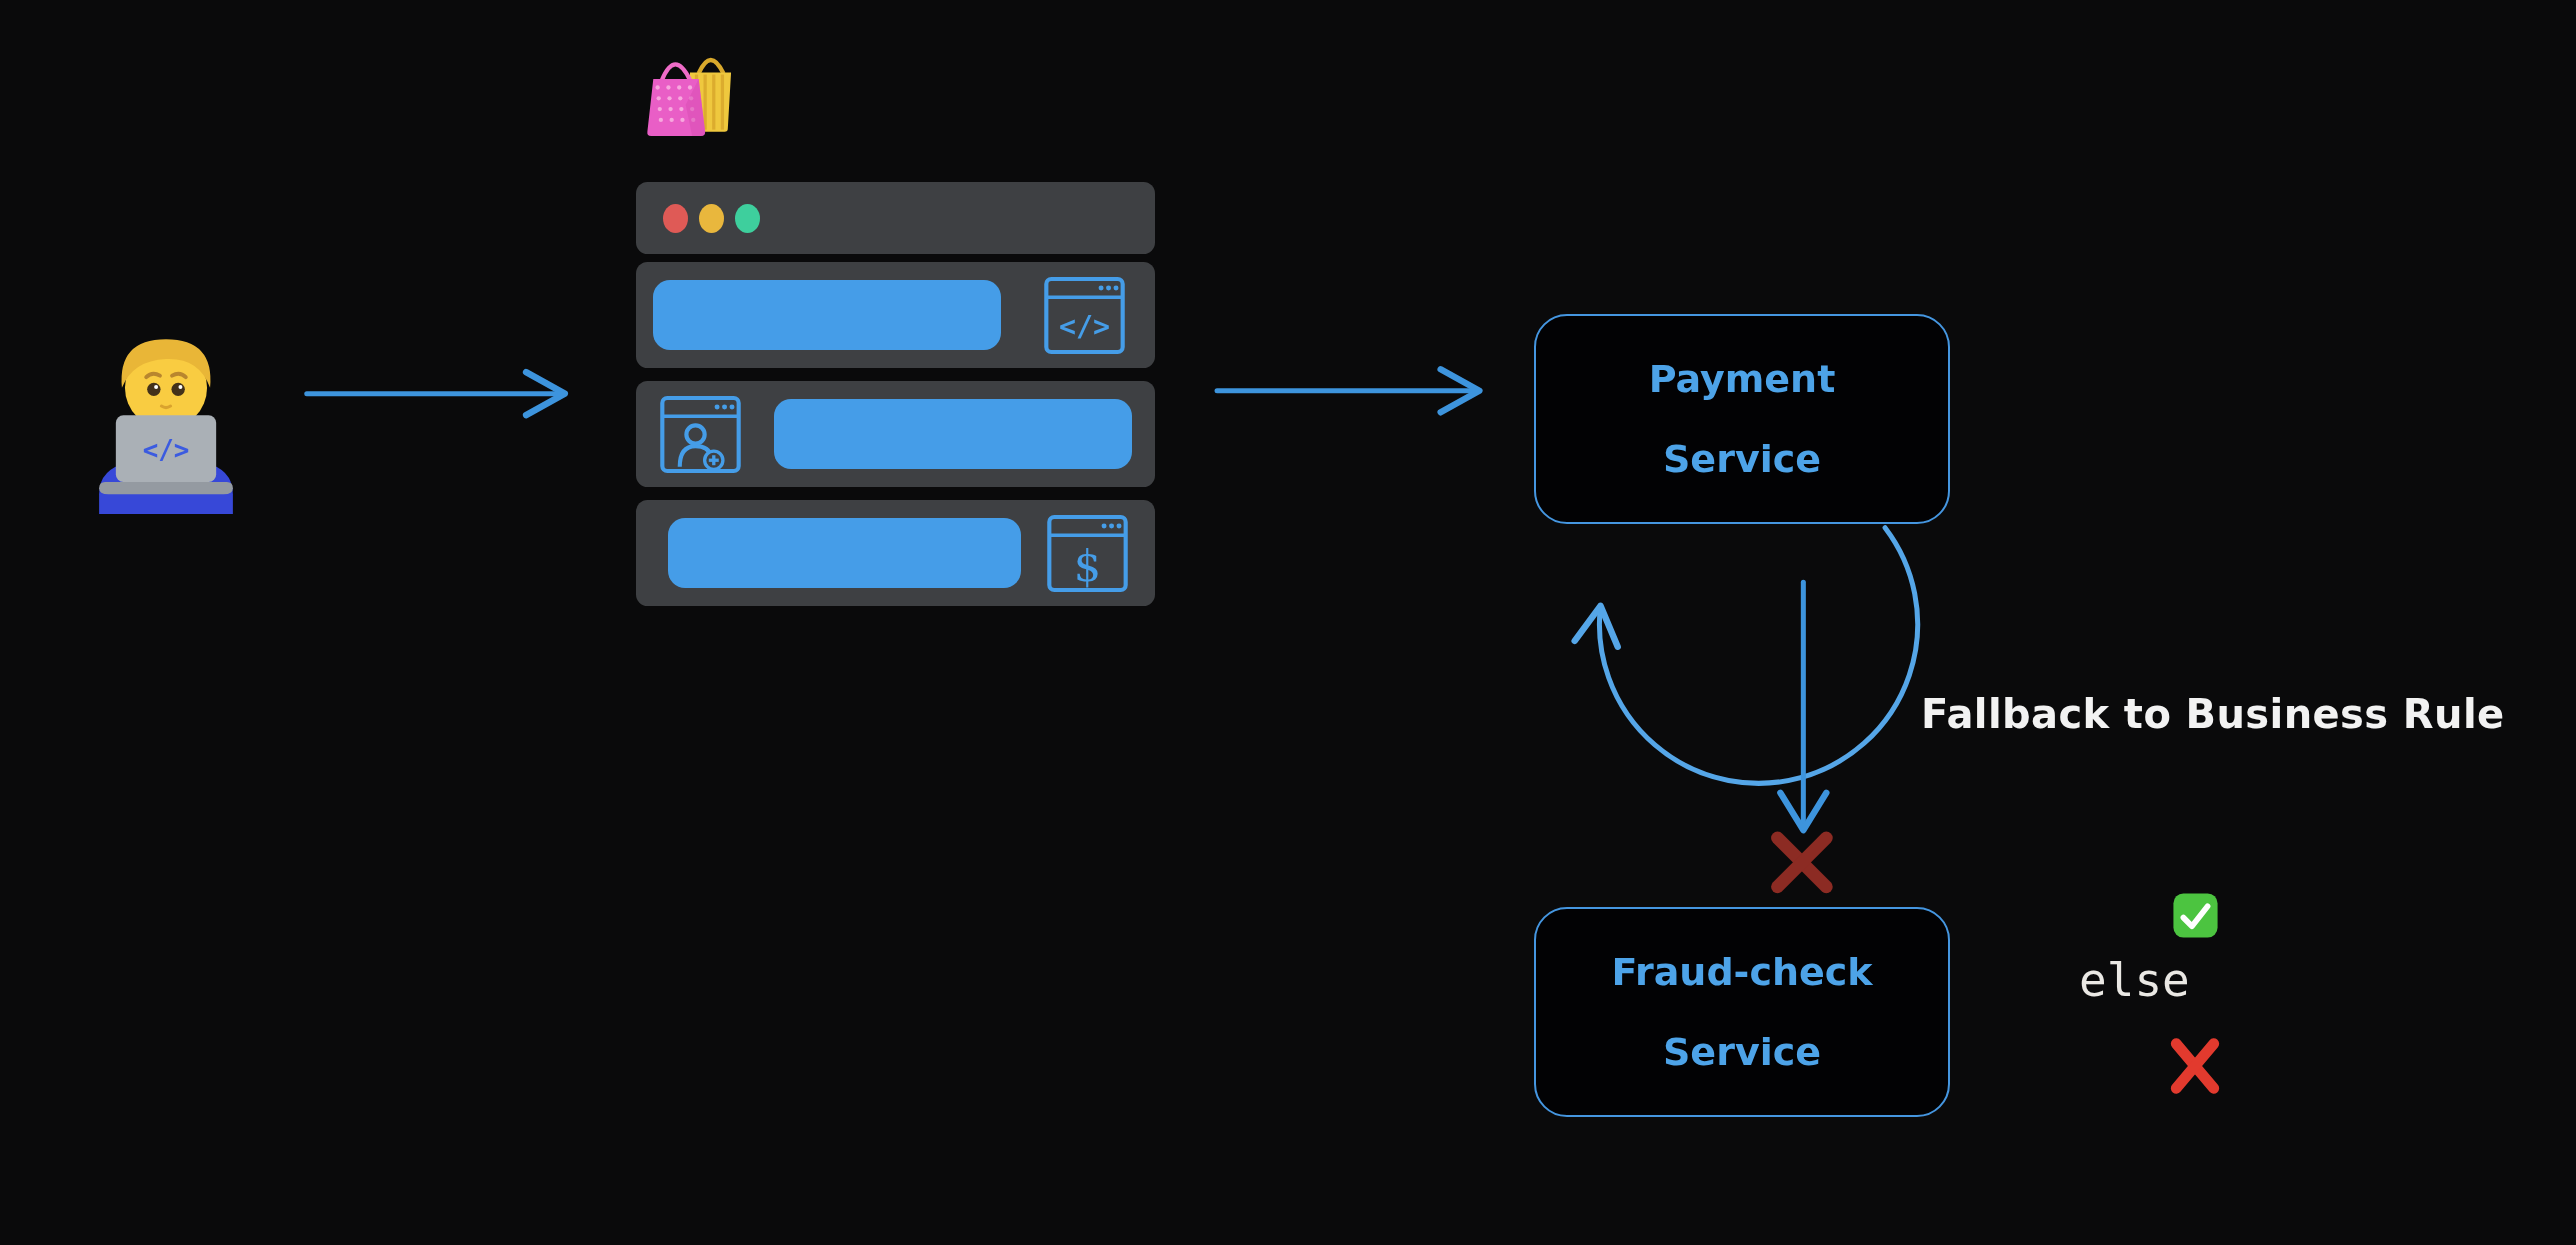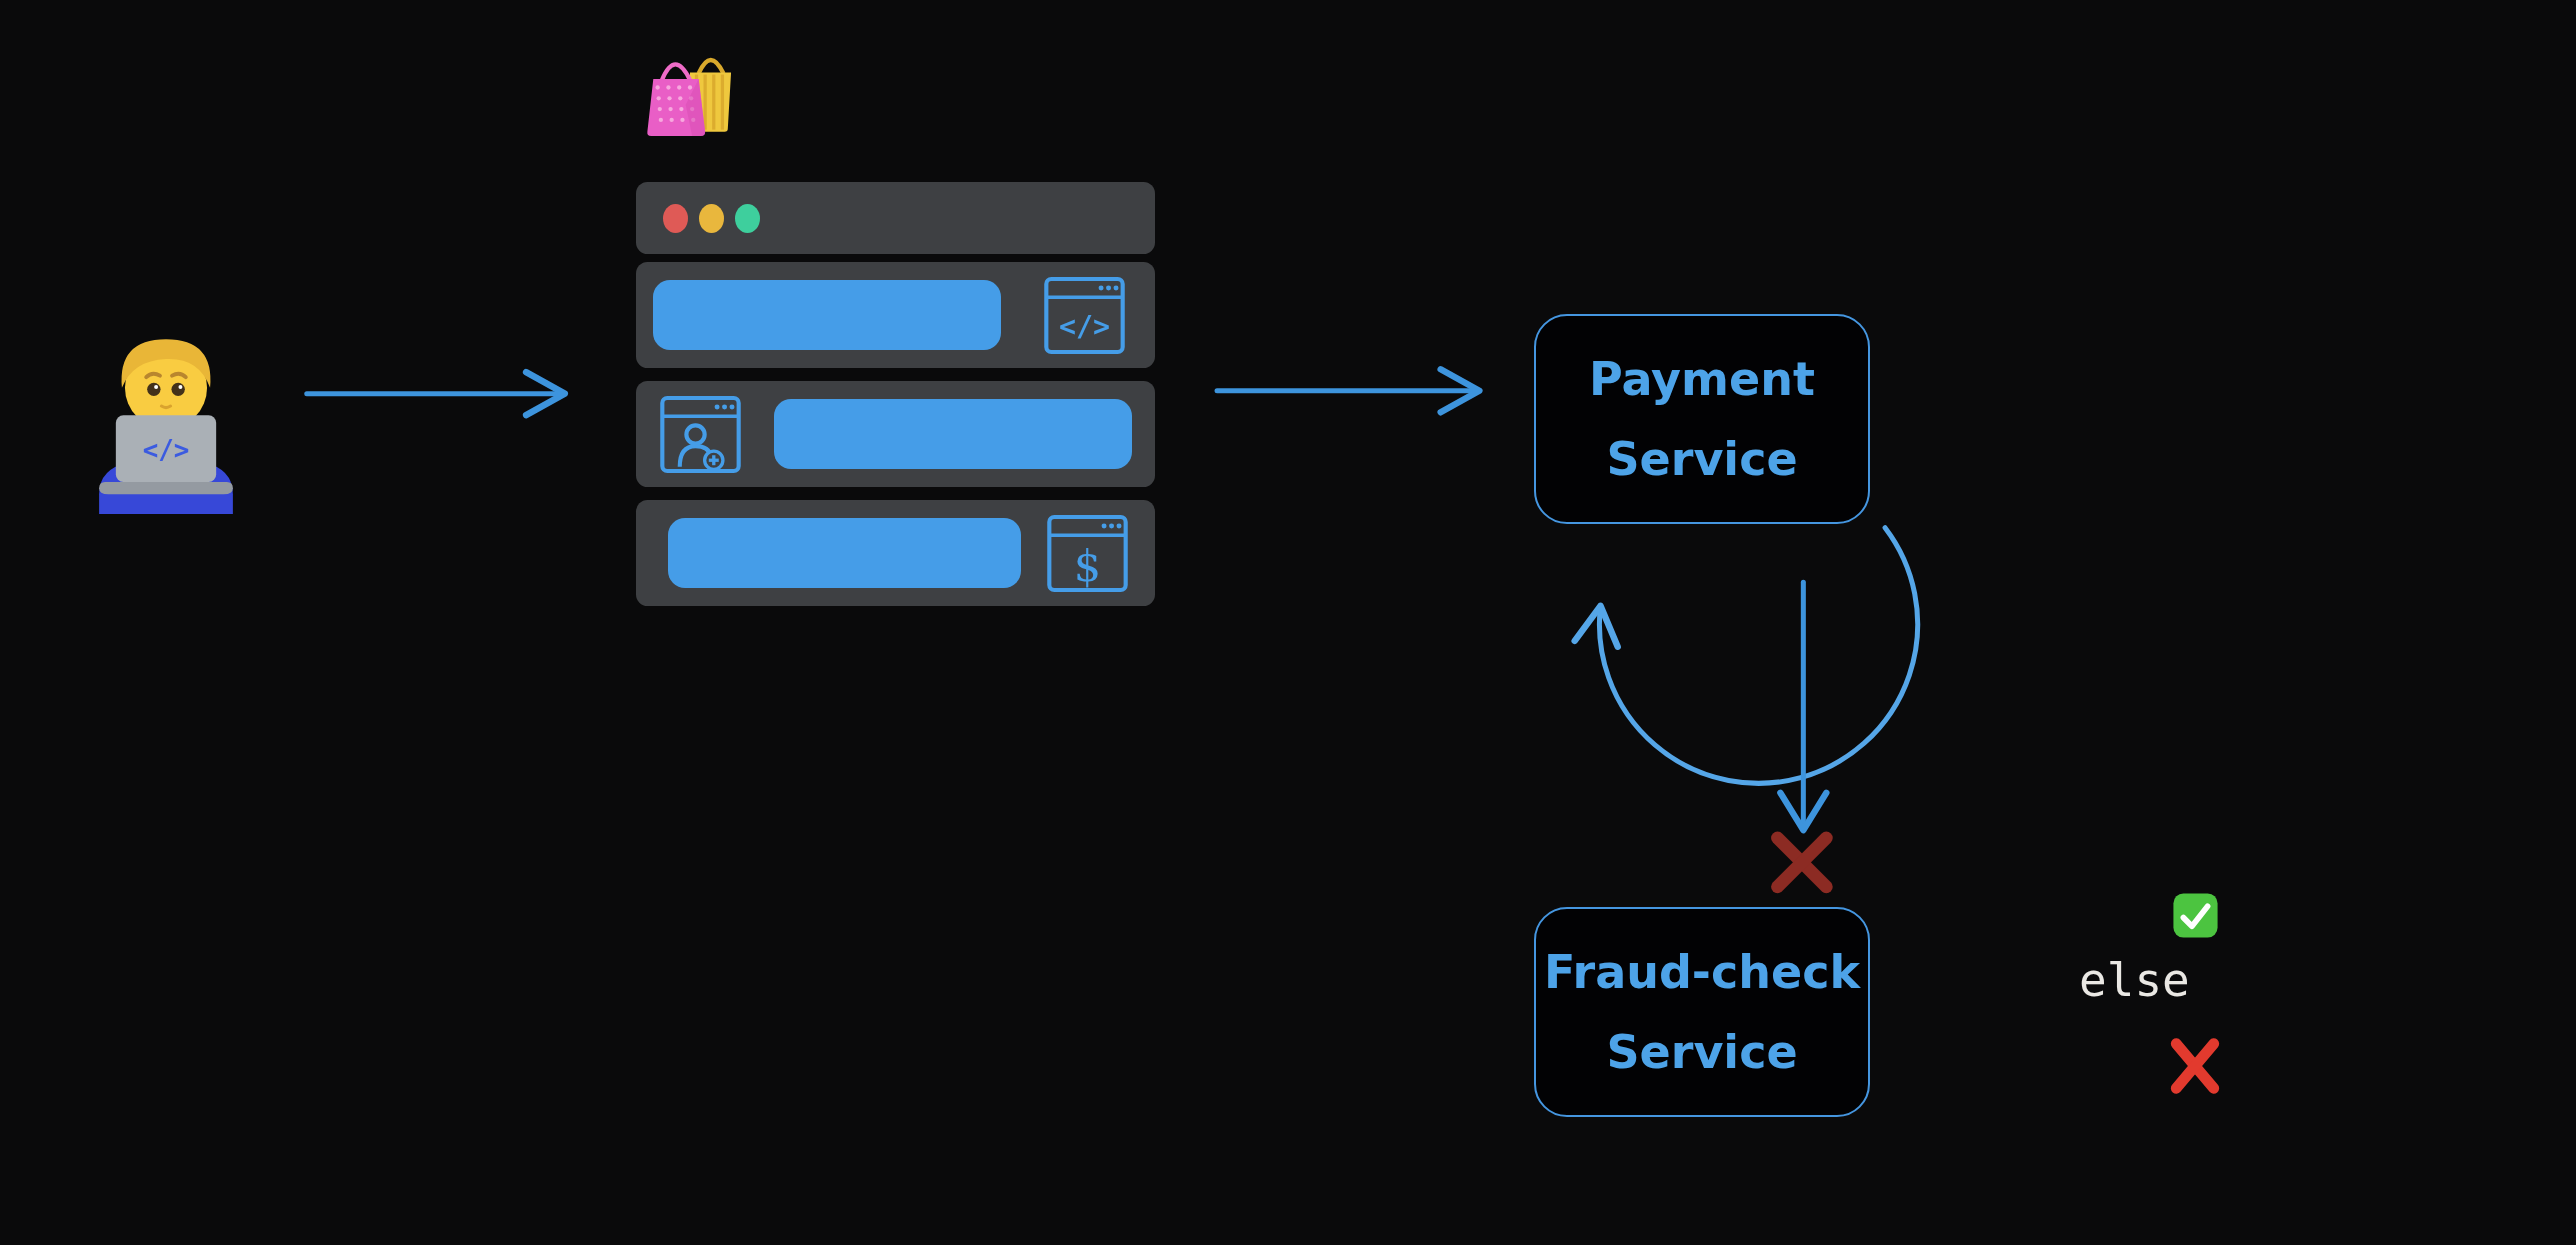--- a/index.html
+++ b/index.html
@@ -27,23 +27,23 @@
   .pill{position:absolute;top:18px;height:70px;background:#459de8;border-radius:17px;}
   .row1 .pill{left:17px;width:348px;}
   .row2 .pill{left:138px;width:358px;}
   .row3 .pill{left:32px;width:353px;}
   .winicon{position:absolute;top:11.5px;width:83px;height:83px;}
   .row1 .winicon{left:407px;}
   .row2 .winicon{left:23px;}
   .row3 .winicon{left:410px;}
 
   
-  .node{position:absolute;width:336px;height:210px;box-sizing:border-box;border:2.9px solid #4596e0;
+  .node{position:absolute;width:416px;height:210px;box-sizing:border-box;border:2.9px solid #4596e0;
         border-radius:33px;background:#020204;color:#4da3e8;display:flex;flex-direction:column;
-        align-items:center;justify-content:center;font-weight:bold;font-size:46px;line-height:80px;}
+        align-items:center;justify-content:center;font-weight:bold;font-size:38px;line-height:80px;}
   .node-payment{left:1534px;top:314px;}
   .node-fraud{left:1534px;top:907px;}
 
   
   .fallback{position:absolute;left:1921px;top:691px;font-size:40px;font-weight:bold;
             color:#f2f2f2;white-space:nowrap;letter-spacing:0.4px;}
   .codeline{position:absolute;font-family:"DejaVu Sans Mono", monospace;font-size:46px;
             color:#eae8e4;white-space:pre;}
   .line-if{left:2079px;top:813px;}
   .line-else{left:2079px;top:953px;}
@@ -182,20 +182,21 @@
   <div class="node node-payment">
     <div>Payment</div>
     <div>Service</div>
   </div>
 
   <div class="node node-fraud">
     <div>Fraud-check</div>
     <div>Service</div>
   </div>
 
+  <div class="fallback">Fallback to Business Rule</div>
 
 
   <svg class="check" width="47" height="47" viewBox="0 0 66 66">
     <rect x="2" y="2" width="62" height="62" rx="14" fill="#4cc440"></rect>
     <polyline points="16,36 28,48 50,20" fill="none" stroke="#ffffff" stroke-width="8" stroke-linecap="round" stroke-linejoin="round"></polyline>
   </svg>
 
   <div class="codeline line-else">else</div>
 
   <svg class="cross" width="52" height="62" viewBox="0 0 72 86">

